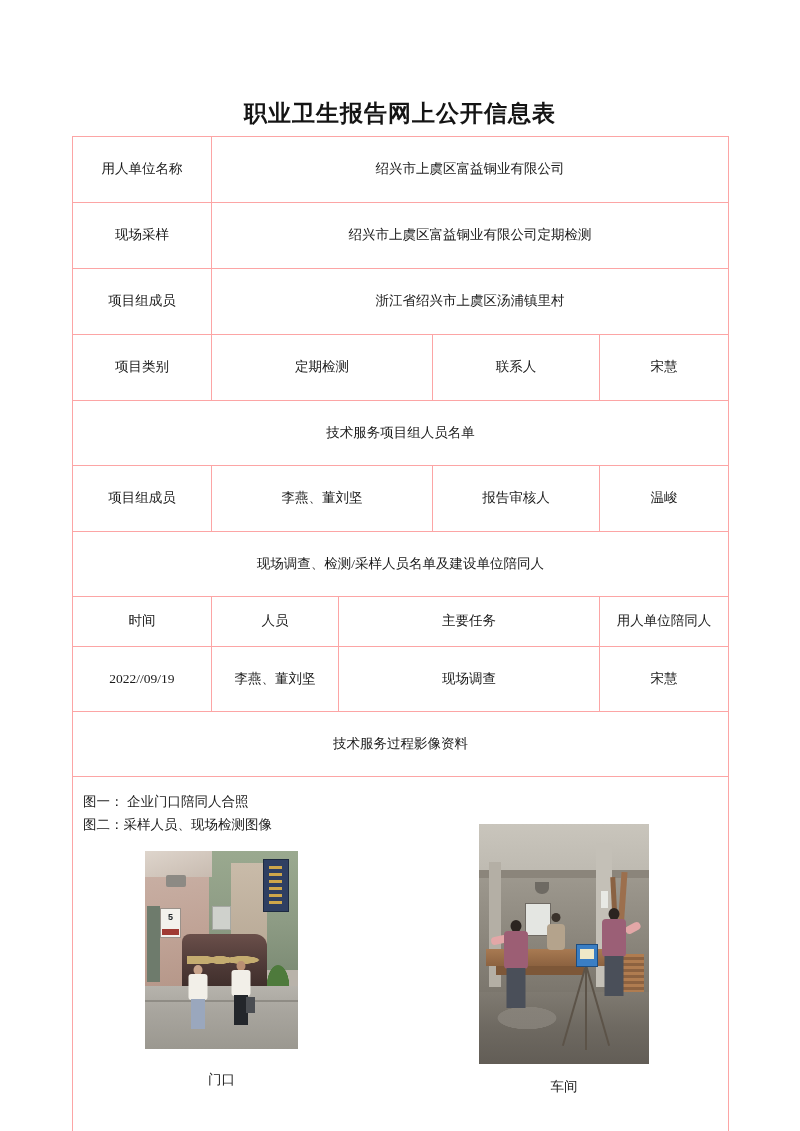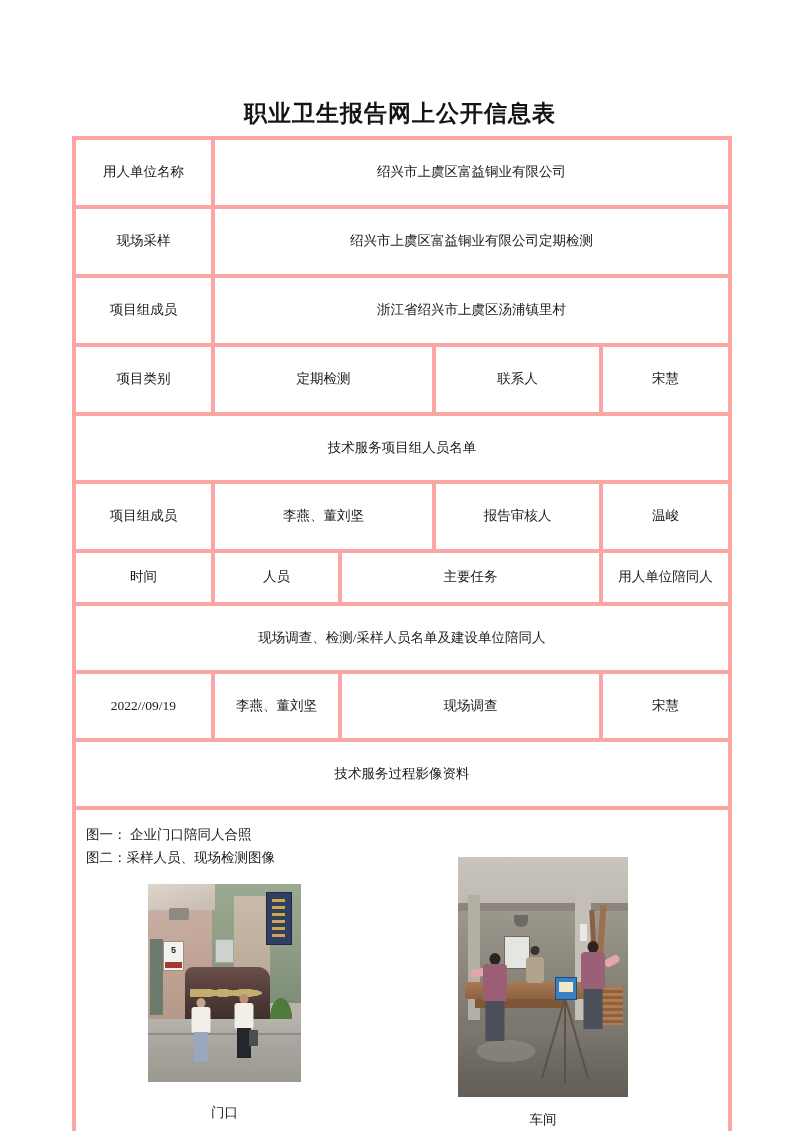--- a/index.html
+++ b/index.html
@@ -38,21 +38,21 @@
 
   table.main-table {
     position: absolute;
     left: 72px;
     top: 136px;
     width: 656px;
     border-collapse: collapse;
     table-layout: fixed;
   }
   table.main-table td {
-    border: 4px solid #fca5a5;
+    border: 1px solid #fca5a5;
     font-size: 13.5px;
     text-align: center;
     vertical-align: middle;
     padding: 8px 4px;
     color: #1a1a1a;
     line-height: 1.35;
   }
 
   td.label-cell { height: 49px; }
   td.value-cell { height: 49px; }
@@ -80,21 +80,21 @@
     position: absolute;
     font-size: 13.5px;
     color: #1a1a1a;
     white-space: nowrap;
   }
   .fig-note-1 { left: 6px;  top: 8px; }
   .fig-note-2 { left: 6px;  top: 31px; }
 
   .photo-wrap { position: absolute; }
   .photo-wrap.p1 { left: 68px;  top: 66px; }
-  .photo-wrap.p2 { left: 378px; top: 39px; }
+  .photo-wrap.p2 { left: 402px; top: 39px; }
 
   .photo {
     position: relative;
     overflow: hidden;
     background: #b9b3aa;
   }
   .photo.ph1 { width: 153px; height: 198px; }
   .photo.ph2 { width: 170px; height: 240px; }
 
   .photo-caption {
@@ -263,28 +263,28 @@
 
 
       <tr>
         <td class="label-cell">项目组成员</td>
         <td class="value-cell" colspan="2">李燕、董刘坚</td>
         <td class="label-cell">报告审核人</td>
         <td class="value-cell">温峻</td>
       </tr>
 
       <tr>
+        <td class="section-cell" colspan="5">现场调查、检测/采样人员名单及建设单位陪同人</td>
+      </tr>
+
+      <tr>
         <td class="thead-cell">时间</td>
         <td class="thead-cell">人员</td>
         <td class="thead-cell" colspan="2">主要任务</td>
         <td class="thead-cell">用人单位陪同人</td>
-      </tr>
-
-      <tr>
-        <td class="section-cell" colspan="5">现场调查、检测/采样人员名单及建设单位陪同人</td>
       </tr>
 
       <tr>
         <td class="data-cell">2022//09/19</td>
         <td class="data-cell">李燕、董刘坚</td>
         <td class="data-cell" colspan="2">现场调查</td>
         <td class="data-cell">宋慧</td>
       </tr>
 
 

